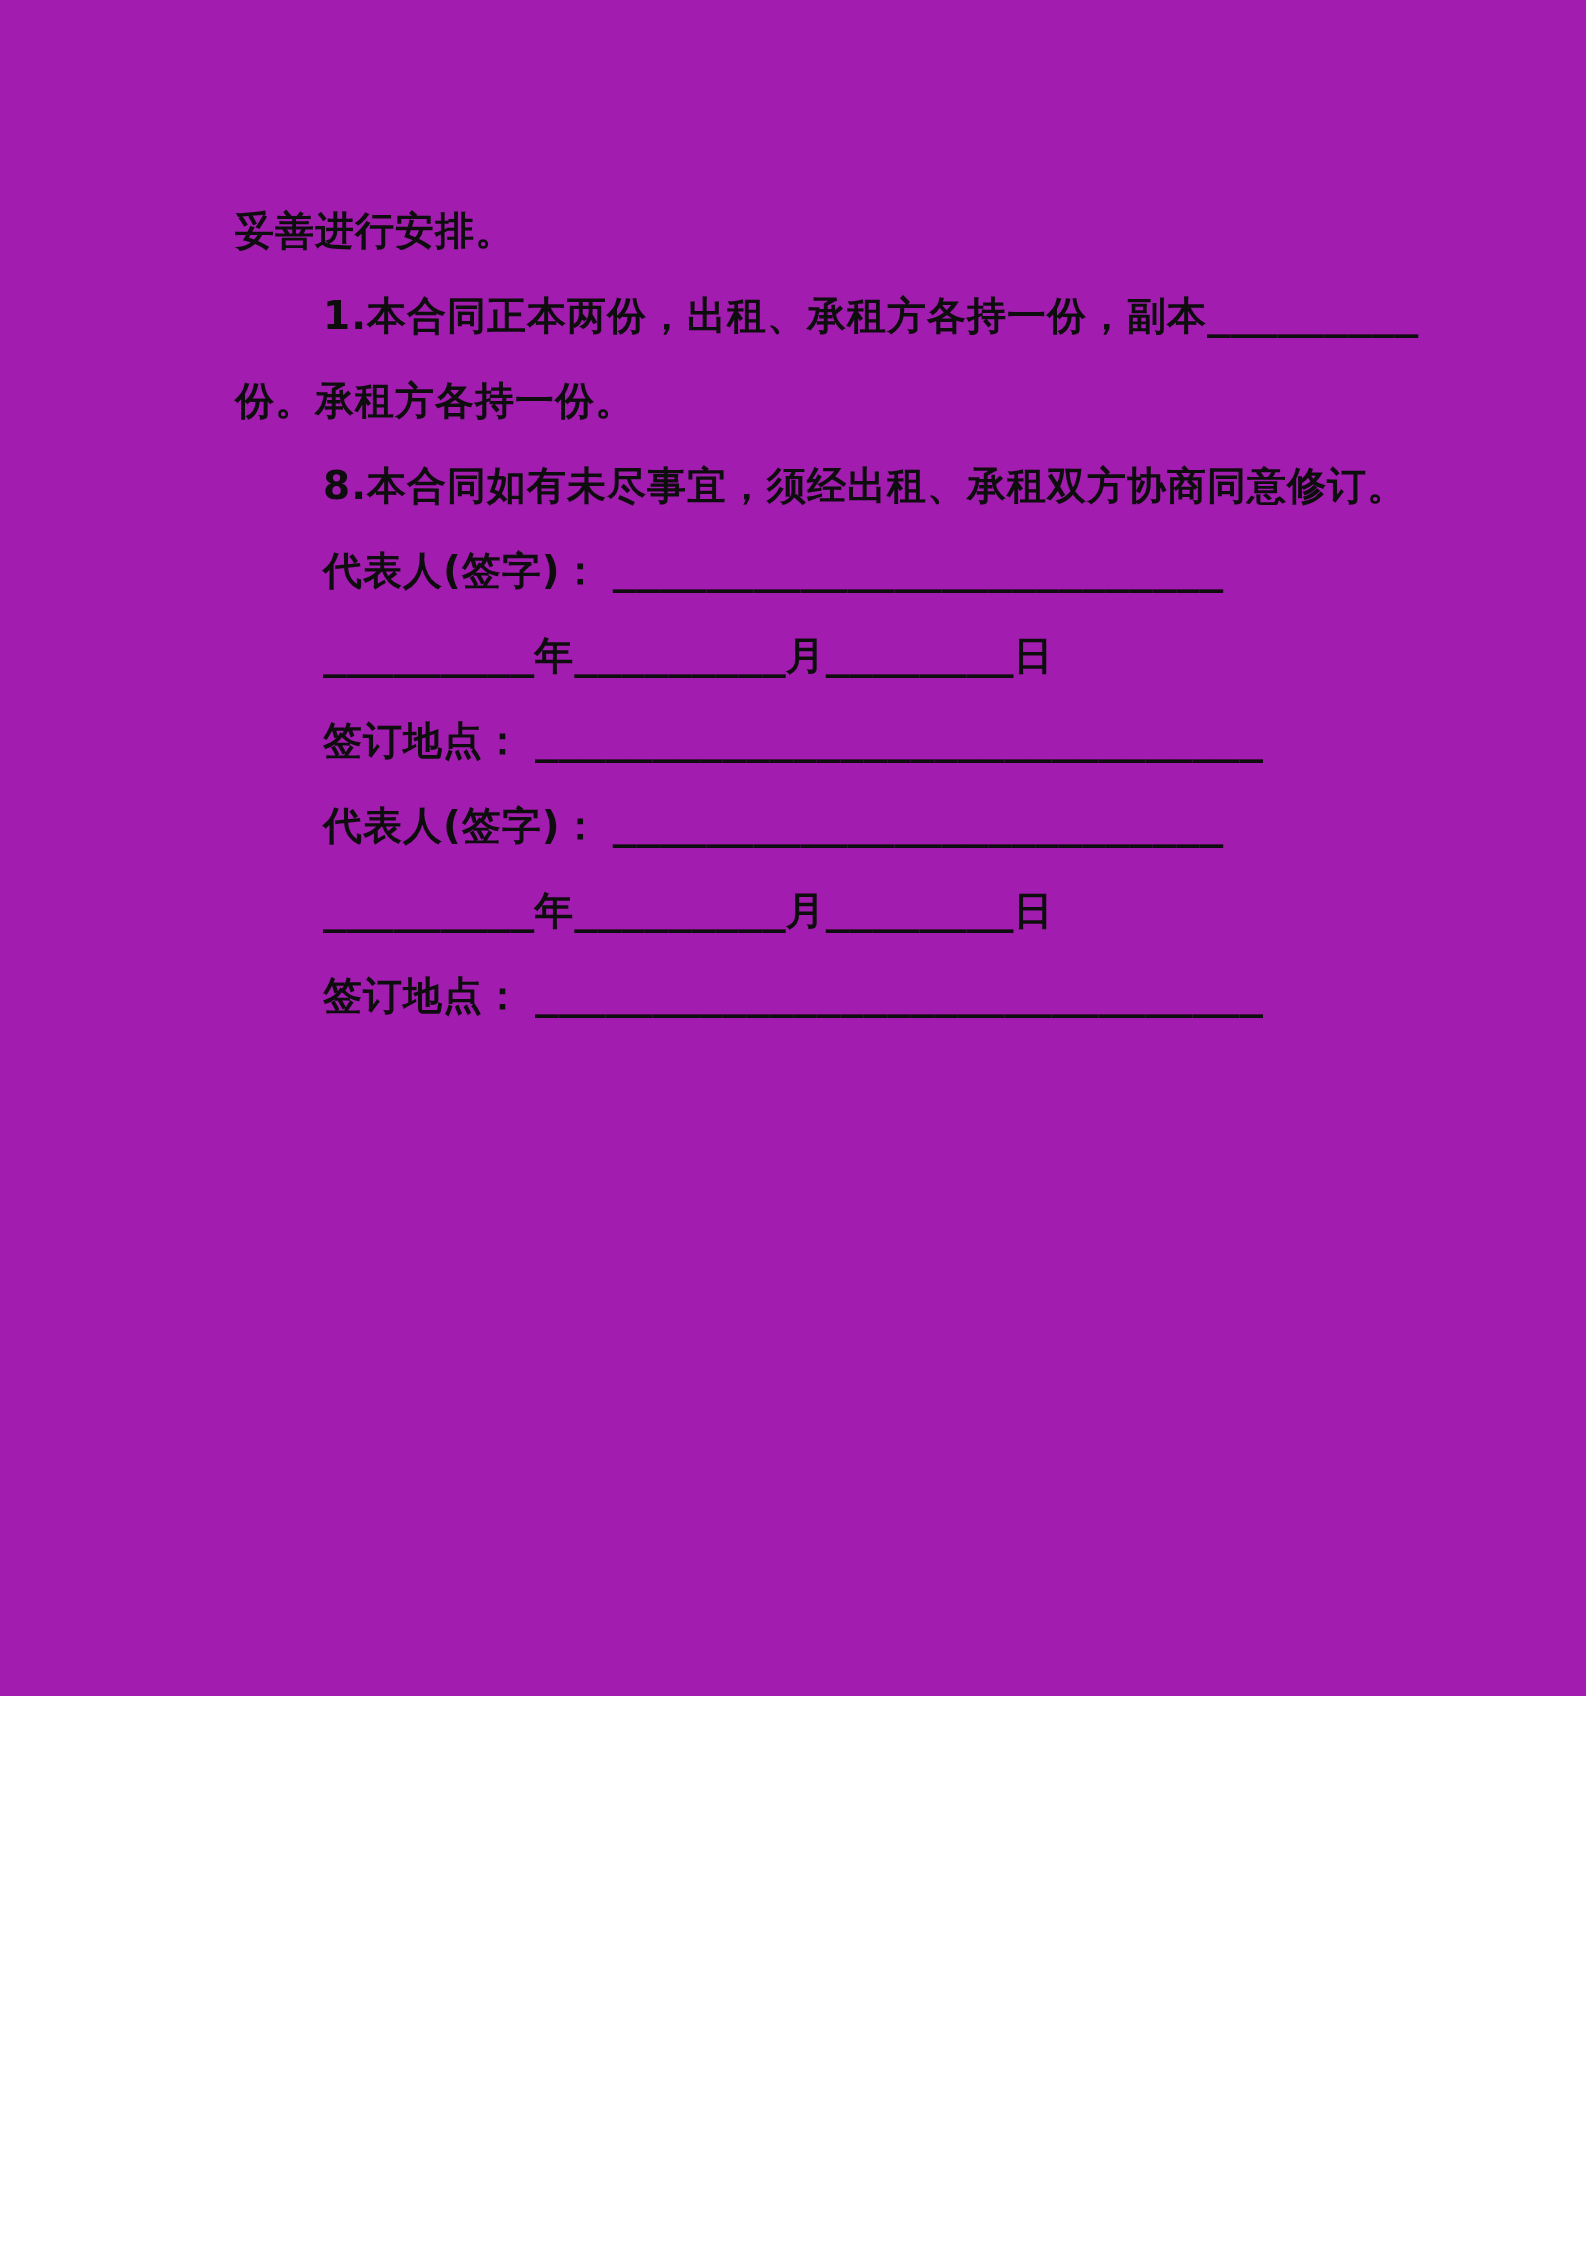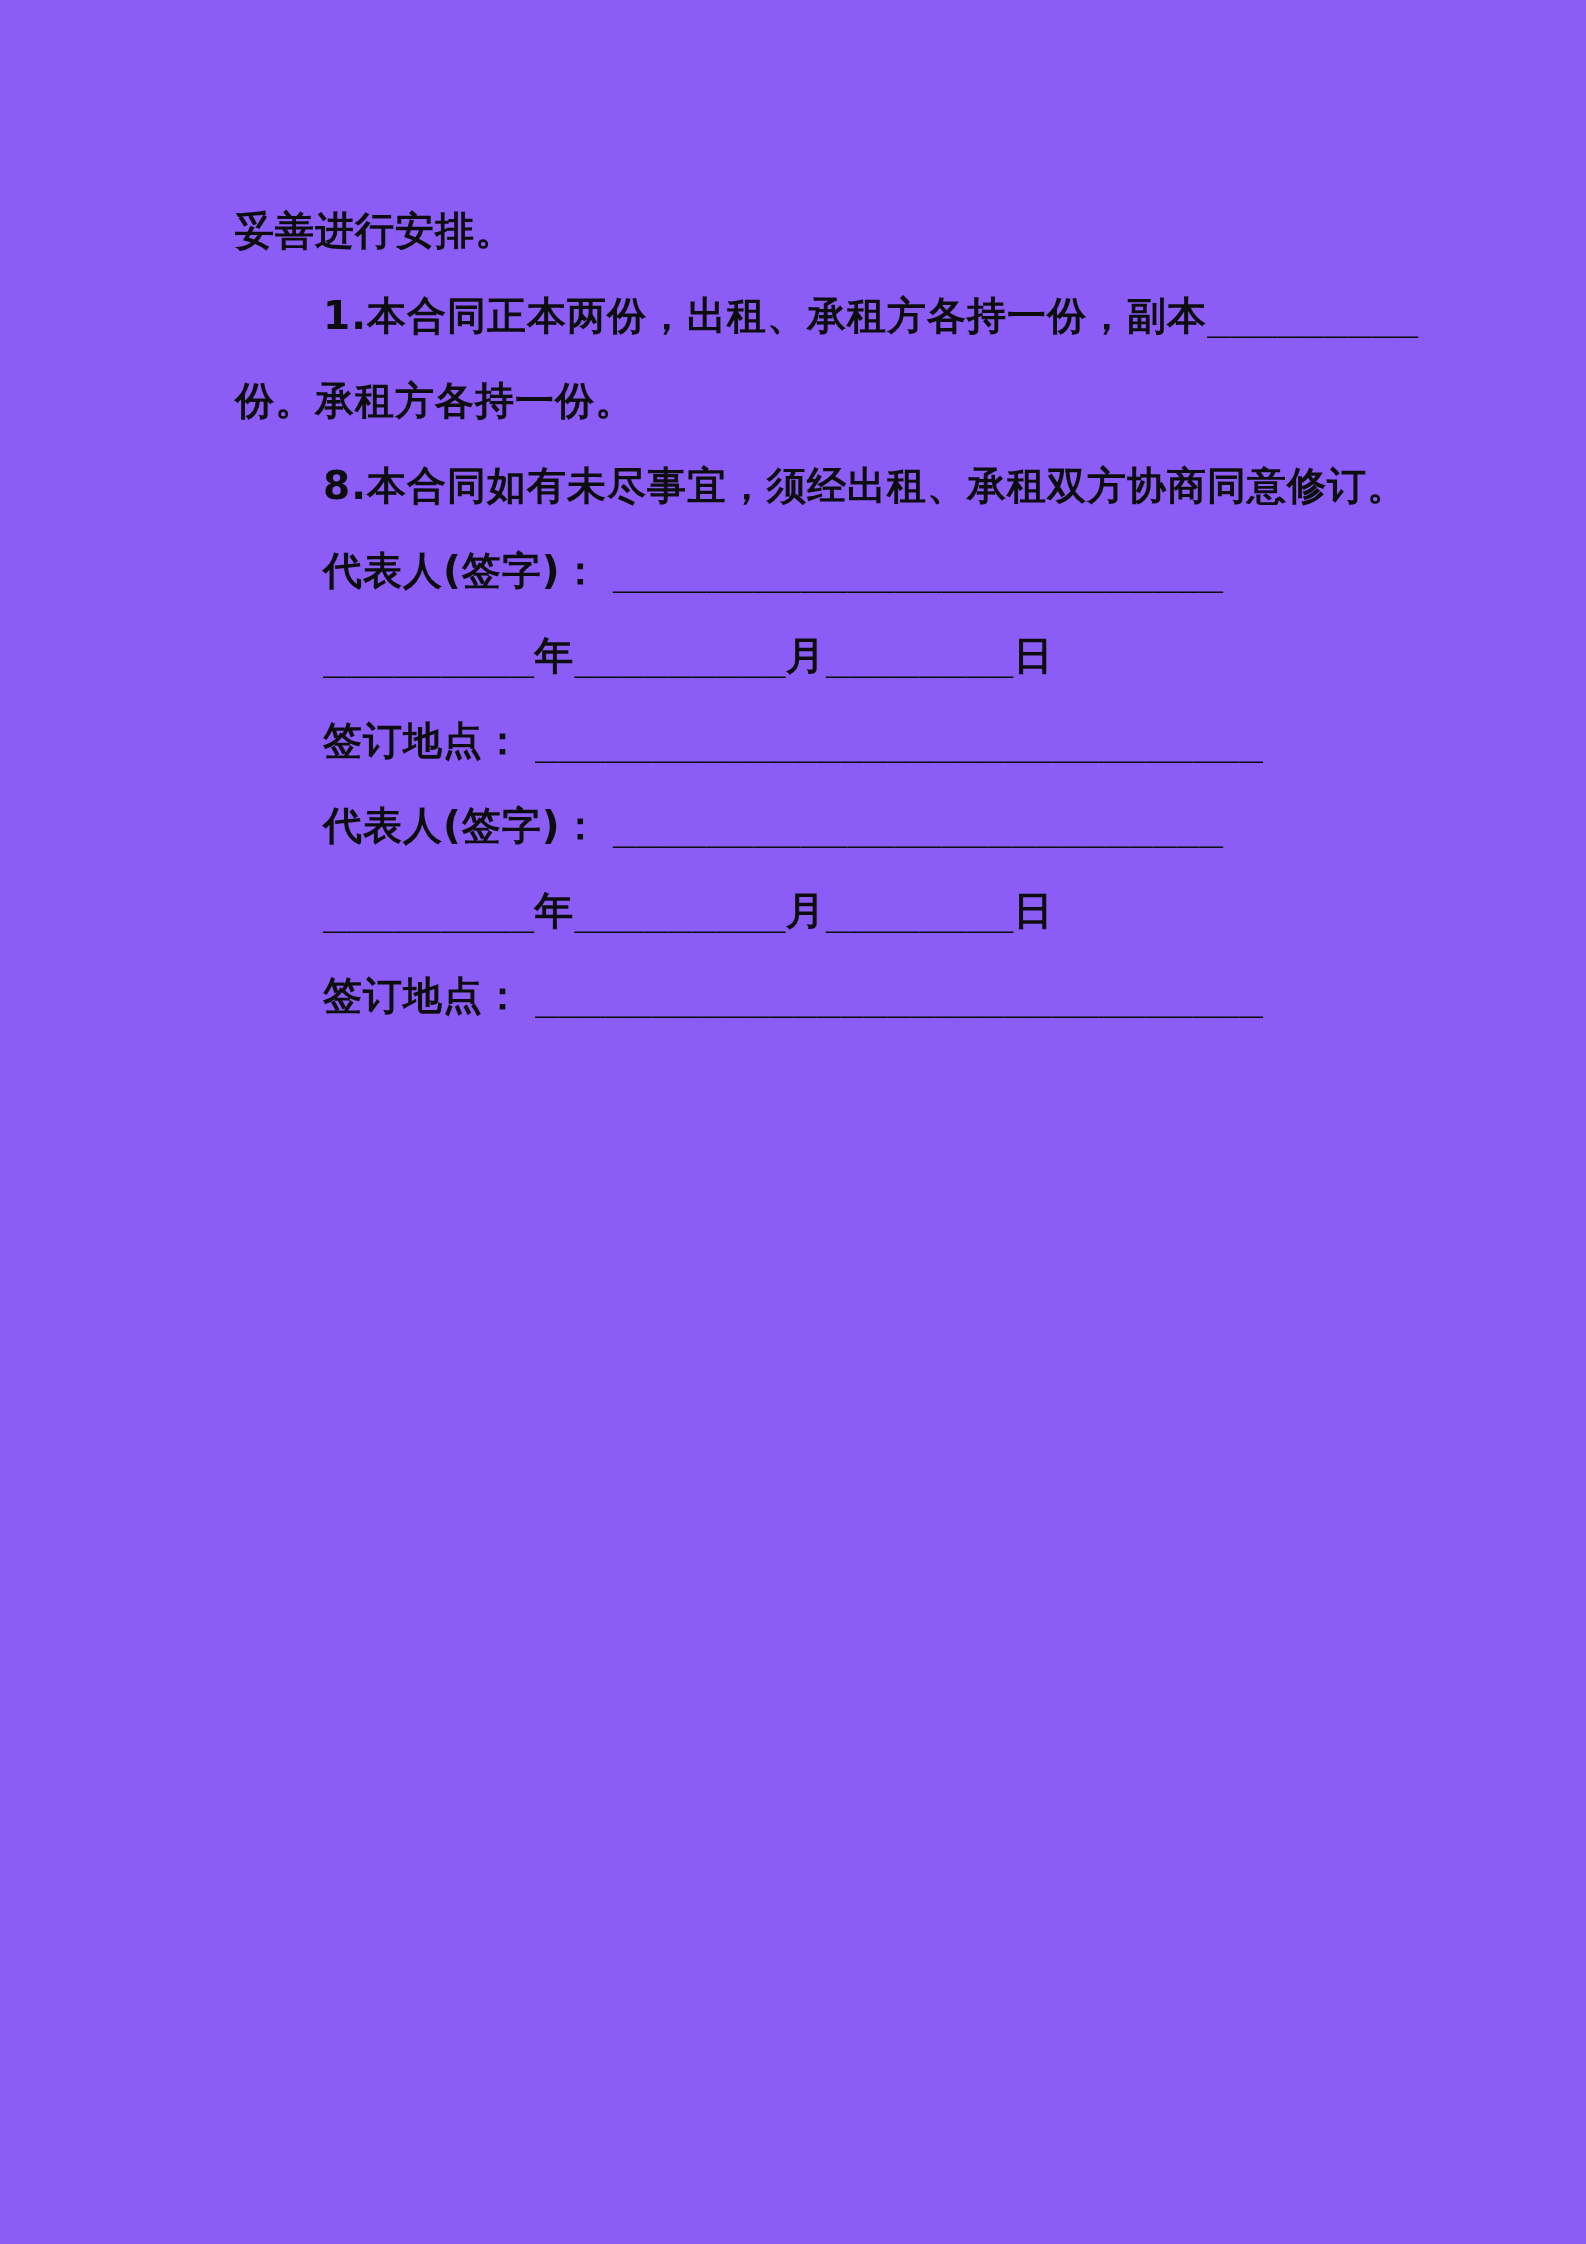--- a/index.html
+++ b/index.html
@@ -3,22 +3,22 @@
 <meta charset="utf-8">
 <style>
   html, body {
     margin: 0;
     padding: 0;
     background: #ffffff;
   }
   .page {
     position: relative;
     width: 1586px;
-    height: 2244px;
-    background: #8b5cf6;
+    height: 1696px;
+    background: #a21caf;
     overflow: hidden;
     font-family: "DejaVu Sans", sans-serif;
     font-weight: 700;
     color: #0d0d0d;
   }
   .content {
     padding: 188px 120px 0 235px;
   }
   .ln {
     margin: 0;
@@ -28,21 +28,21 @@
     letter-spacing: 1px;
   }
   .indent {
     text-indent: 88px;
   }
   .sig-gap {
     margin-top: 11px;
   }
   .blank {
     font-family: "DejaVu Sans Mono", monospace;
-    font-weight: 400;
+    font-weight: 700;
     letter-spacing: 0;
     color: #0d0d0d;
   }
   .blank.pad {
     margin-left: 12px;
   }
 </style>
 </head>
 <body>
 

